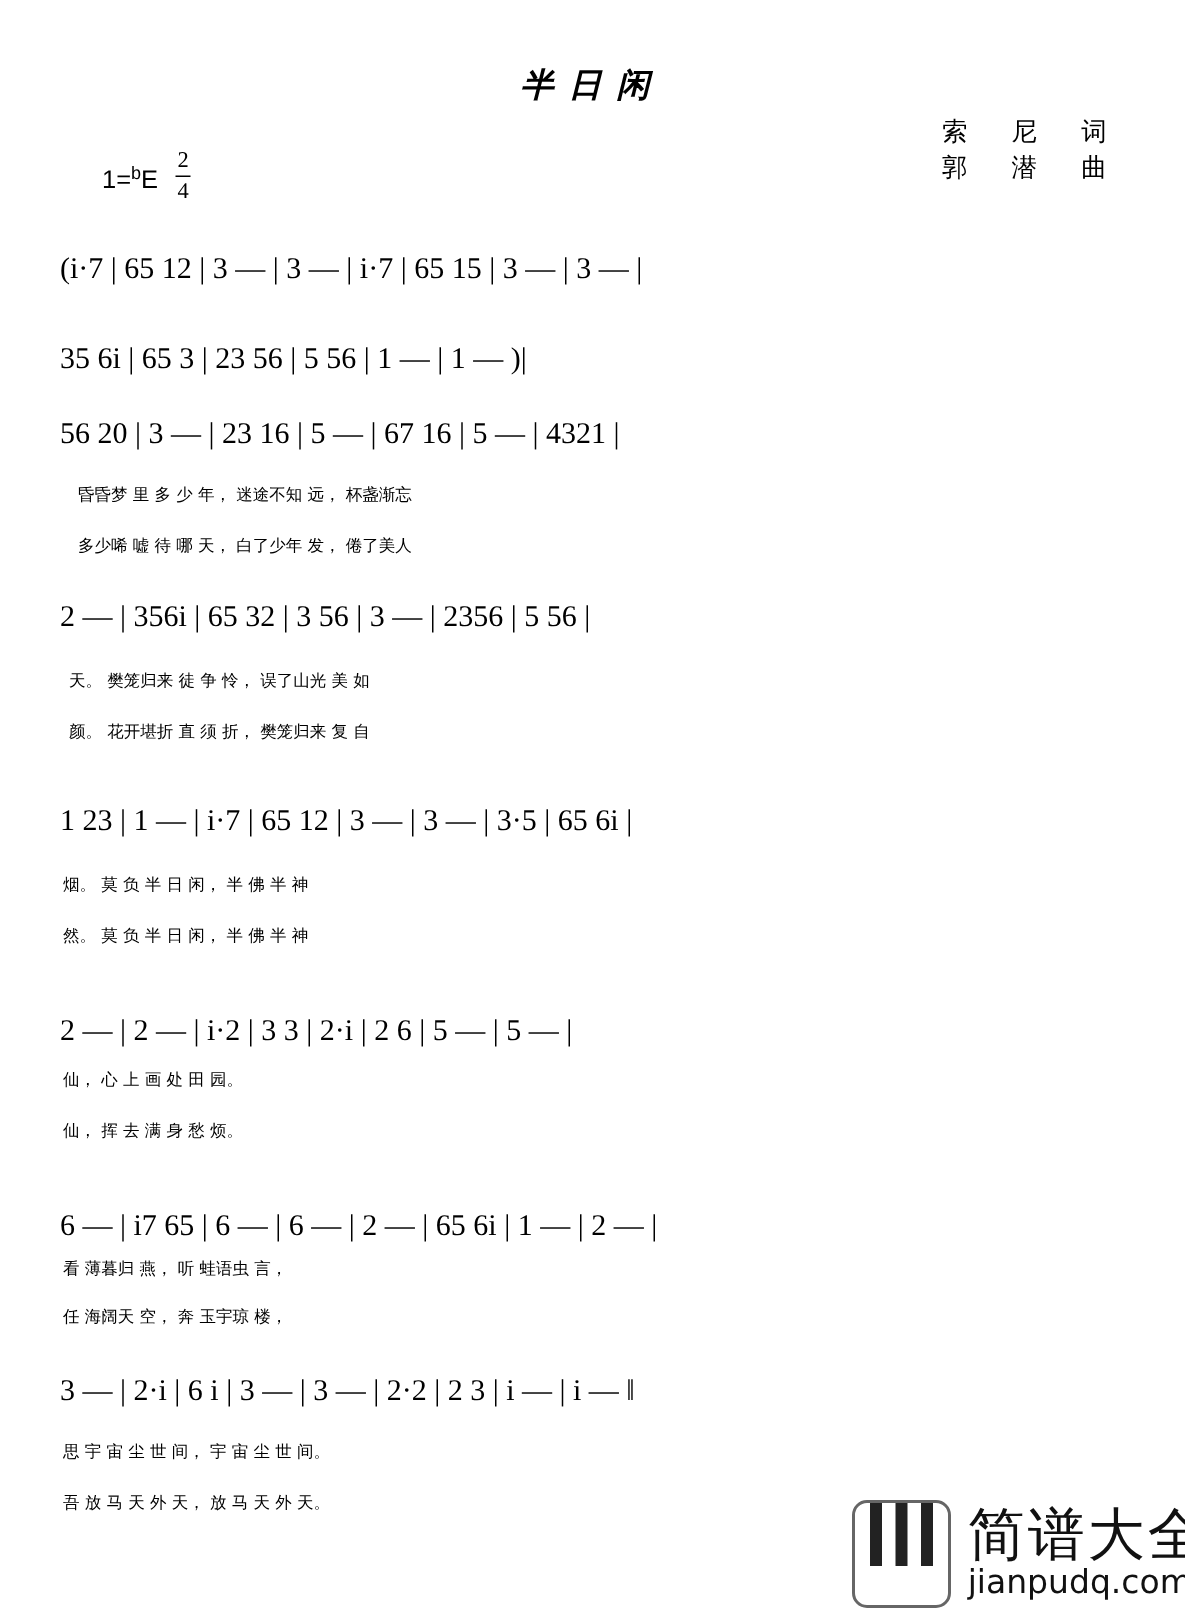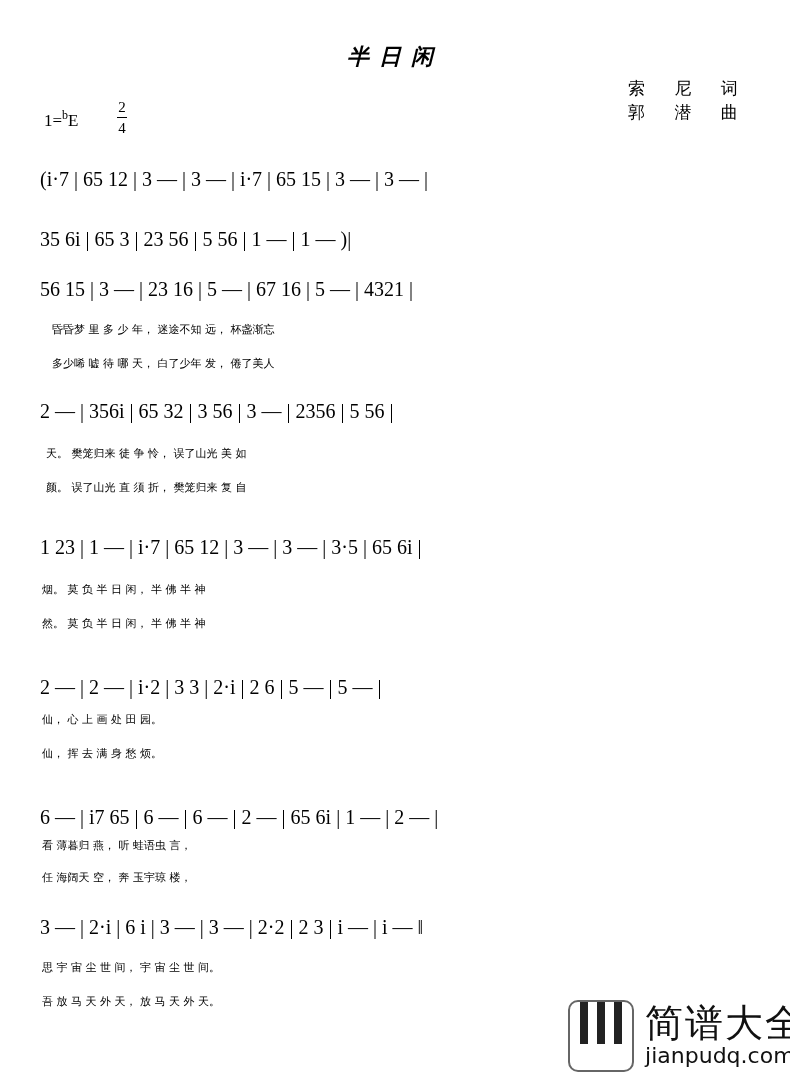--- a/index.html
+++ b/index.html
@@ -1,21 +1,21 @@
 <!DOCTYPE html>
 <html><head>
 <meta charset="utf-8">
 <style>
   html, body { margin:0; padding:0; background:#ffffff; }
   body { width:790px; height:1072px; position:relative; overflow:hidden;
          font-family:"DejaVu Serif","Liberation Serif",serif; color:#000; }
   .abs { position:absolute; white-space:nowrap; }
   .title { left:0; width:790px; top:42px; text-align:center; font-size:22px; letter-spacing:10px;
            font-family:"DejaVu Serif",serif; font-weight:bold; font-style:italic; }
-  .key { left:44px; top:108px; font-size:17px; font-family:Liberation Serif, serif; }
+  .key { left:68px; top:108px; font-size:17px; font-family:Liberation Sans, sans-serif; }
   .key sup { font-size:12px; }
   .timesig { left:116px; top:98px; width:12px; text-align:center; font-size:15px; line-height:18px; font-family:"Liberation Serif",serif; }
   .timesig .line { border-top:1px solid #000; width:10px; margin:1px auto; }
   .credits { left:628px; top:76px; font-size:17px; line-height:24px; letter-spacing:12px; font-family:"DejaVu Sans",sans-serif; }
   .staff { left:40px; font-size:20px; font-family:"Liberation Serif",serif; }
   .lyric { font-size:11px; font-family:"DejaVu Sans",sans-serif; }
   .wm { left:568px; top:1000px; }
   .wm-logo { display:inline-block; width:62px; height:68px; border:2px solid #666; border-radius:10px; background:#fff; position:relative; vertical-align:middle; overflow:hidden; }
   .wm-key { position:absolute; top:0; width:8px; height:42px; background:#222; }
   .wm-text { display:inline-block; vertical-align:middle; margin-left:6px; }
@@ -36,27 +36,27 @@
 
 <div class="abs credits">
   <div>索 尼 词</div>
   <div>郭 潜 曲</div>
 </div>
 
 <div class="abs staff" style="top:168px">(i·7 | 65 12 | 3 — | 3 — | i·7 | 65 15 | 3 — | 3 — |</div>
 
 <div class="abs staff" style="top:228px">35 6i | 65 3 | 23 56 | 5 56 | 1 — | 1 — )|</div>
 
-<div class="abs staff" style="top:278px">56 15 | 3 — | 23 16 | 5 — | 67 16 | 5 — | 4321 |</div>
+<div class="abs staff" style="top:278px">56 20 | 3 — | 23 16 | 5 — | 67 16 | 5 — | 4321 |</div>
 <div class="abs lyric" style="left:52px; top:322px">昏昏梦 里 多 少 年， 迷途不知 远， 杯盏渐忘</div>
 <div class="abs lyric" style="left:52px; top:356px">多少唏 嘘 待 哪 天， 白了少年 发， 倦了美人</div>
 
 <div class="abs staff" style="top:400px">2 — | 356i | 65 32 | 3 56 | 3 — | 2356 | 5 56 |</div>
 <div class="abs lyric" style="left:46px; top:446px">天。 樊笼归来 徒 争 怜， 误了山光 美 如</div>
-<div class="abs lyric" style="left:46px; top:480px">颜。 误了山光 直 须 折， 樊笼归来 复 自</div>
+<div class="abs lyric" style="left:46px; top:480px">颜。 花开堪折 直 须 折， 樊笼归来 复 自</div>
 
 <div class="abs staff" style="top:536px">1 23 | 1 — | i·7 | 65 12 | 3 — | 3 — | 3·5 | 65 6i |</div>
 <div class="abs lyric" style="left:42px; top:582px">烟。 莫 负 半 日 闲， 半 佛 半 神</div>
 <div class="abs lyric" style="left:42px; top:616px">然。 莫 负 半 日 闲， 半 佛 半 神</div>
 
 <div class="abs staff" style="top:676px">2 — | 2 — | i·2 | 3 3 | 2·i | 2 6 | 5 — | 5 — |</div>
 <div class="abs lyric" style="left:42px; top:712px">仙， 心 上 画 处 田 园。</div>
 <div class="abs lyric" style="left:42px; top:746px">仙， 挥 去 满 身 愁 烦。</div>
 
 <div class="abs staff" style="top:806px">6 — | i7 65 | 6 — | 6 — | 2 — | 65 6i | 1 — | 2 — |</div>

